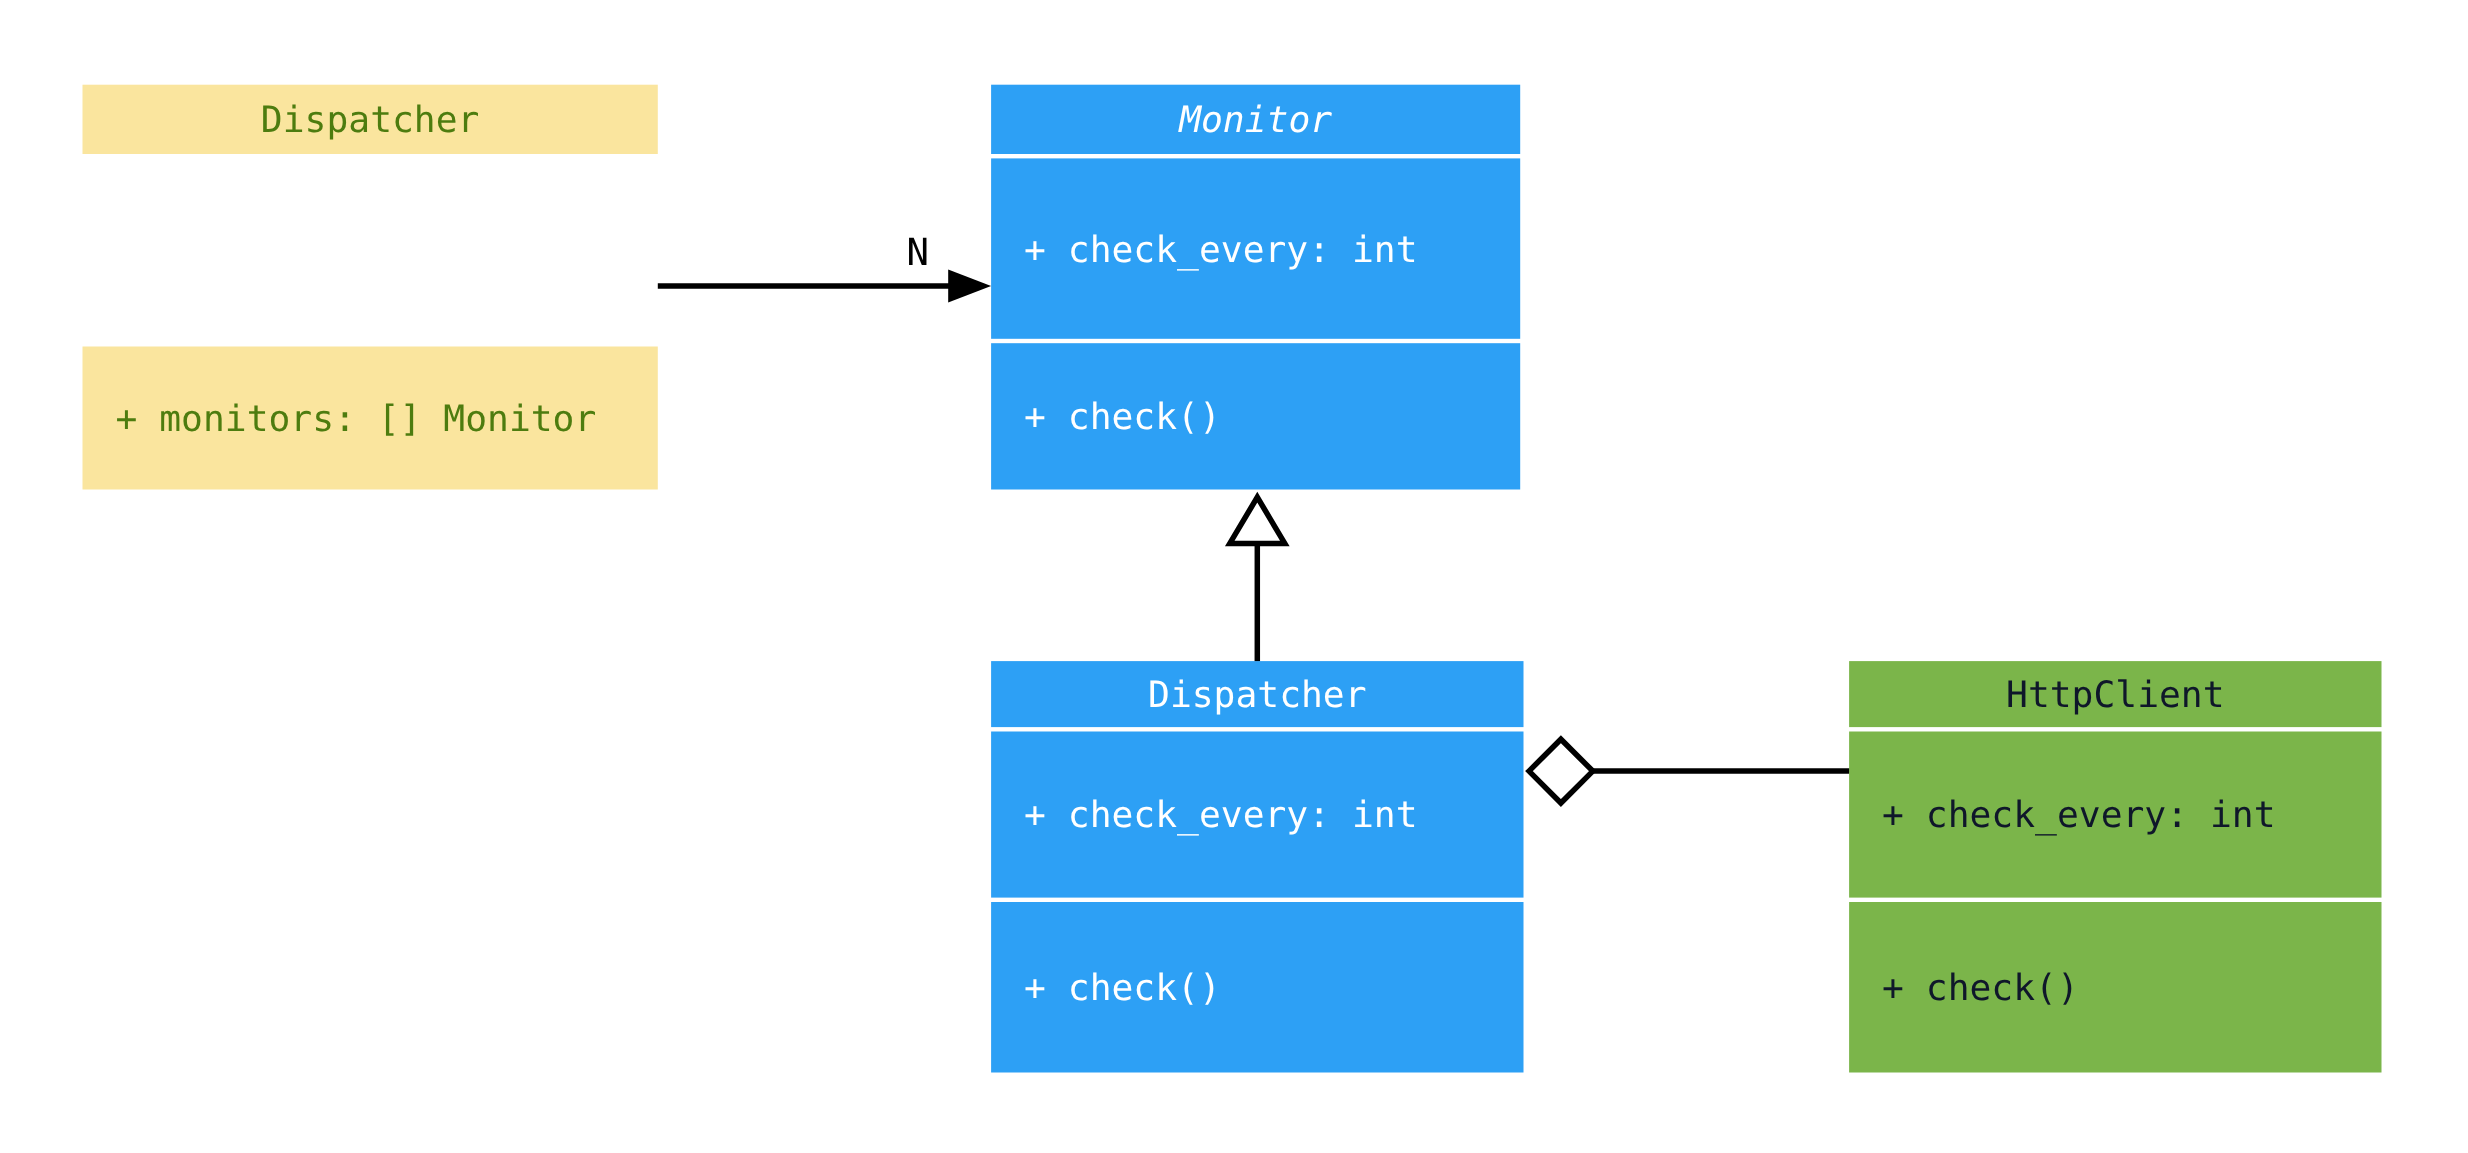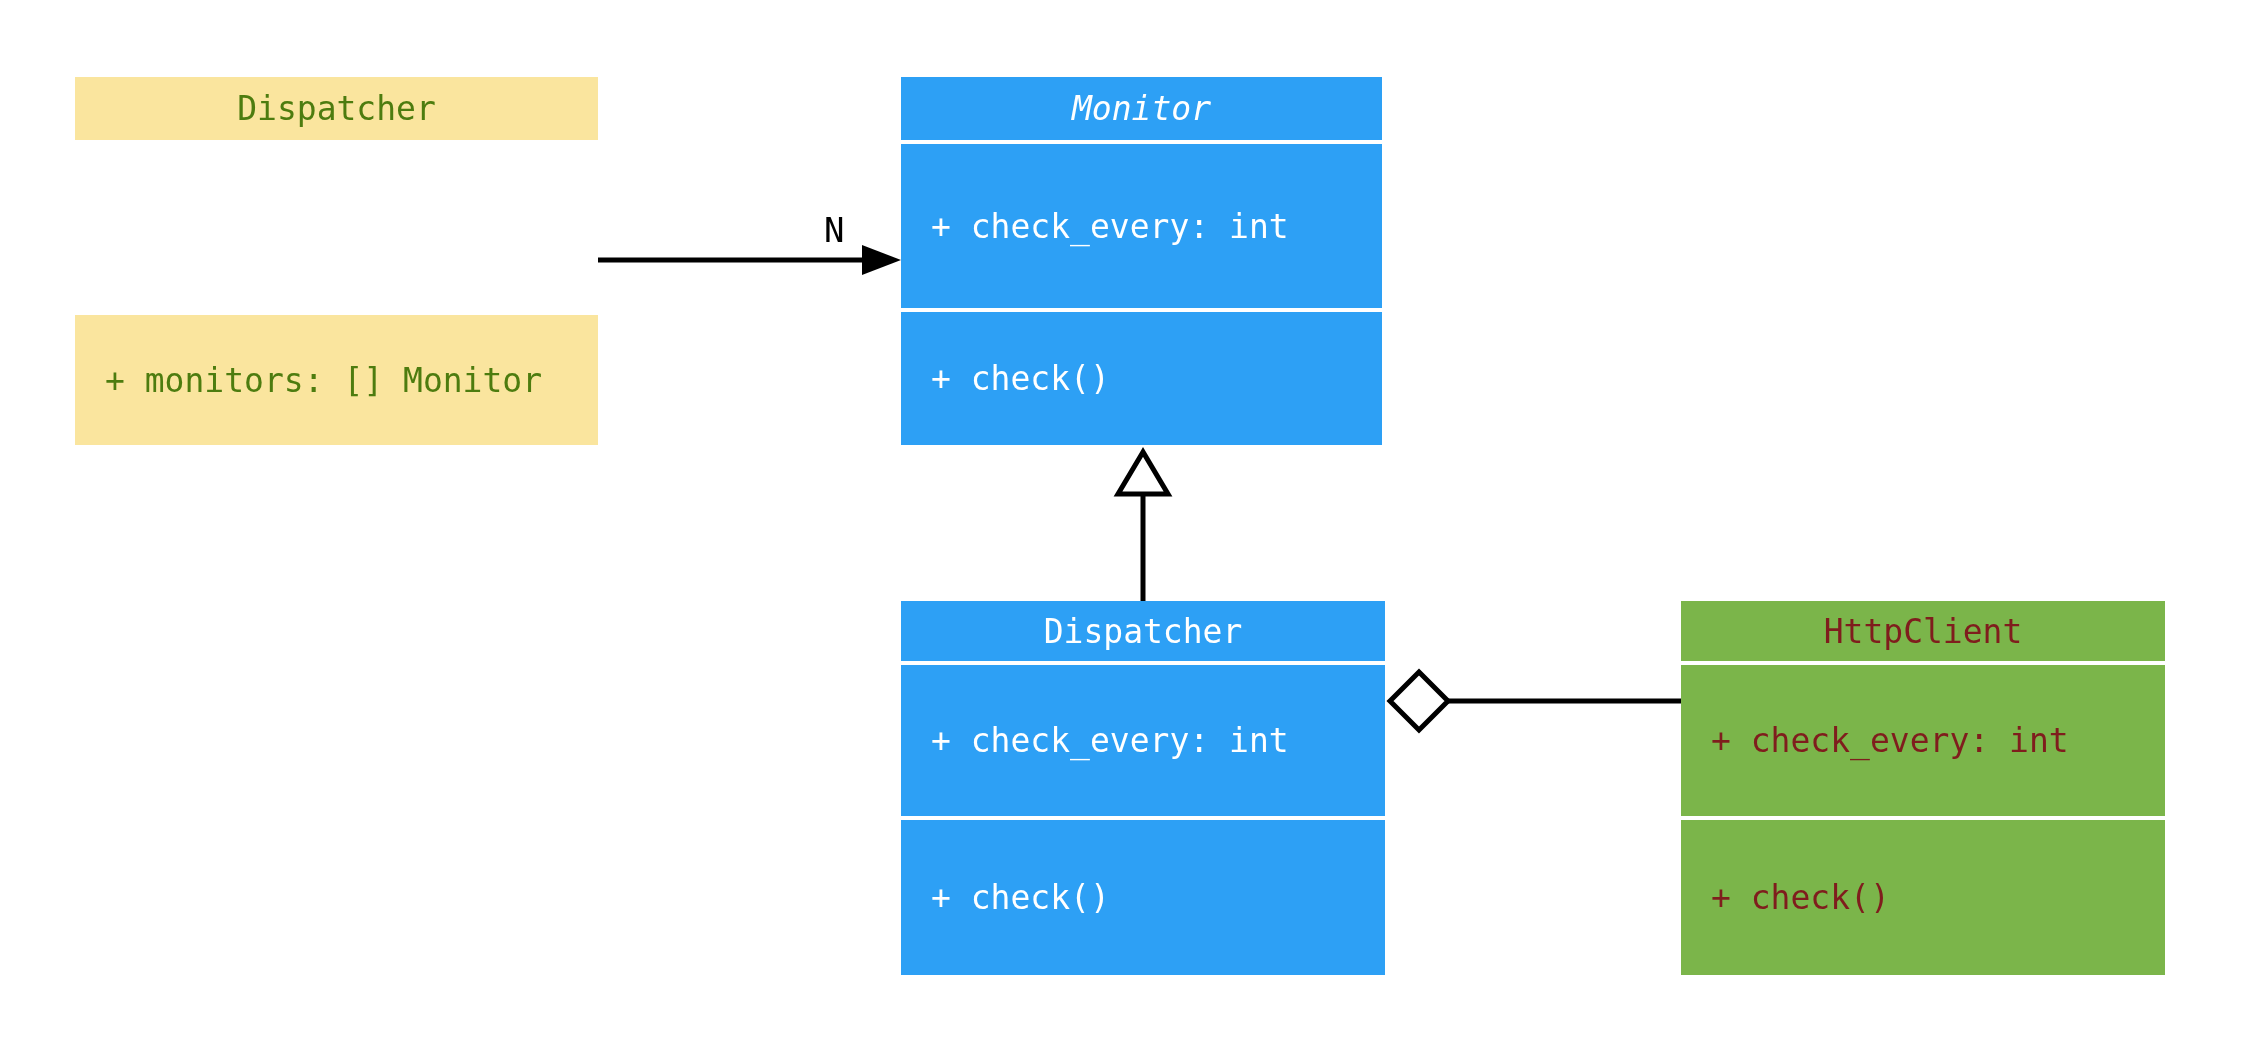--- a/index.html
+++ b/index.html
@@ -101,21 +101,21 @@
       <span>Dispatcher</span>
     </div>
     <div class="sec sec-attrs" style="background-color: rgb(45, 160, 245);">
       <span>+ check_every: int</span>
     </div>
     <div class="sec sec-methods" style="background-color: rgb(45, 160, 245);">
       <div>+ check()</div>
     </div>
   </div>
 
-  <div class="uml-class" id="class-httpclient" style="color: #7f1d1d;">
+  <div class="uml-class" id="class-httpclient" style="color: #0f172a;">
     <div class="sec sec-title" style="background-color: rgb(123, 181, 74);">
       <span>HttpClient</span>
     </div>
     <div class="sec sec-attrs" style="background-color: rgb(123, 181, 74);">
       <span>+ check_every: int</span>
     </div>
     <div class="sec sec-methods" style="background-color: rgb(123, 181, 74);">
       <div>+ check()</div>
     </div>
   </div>

